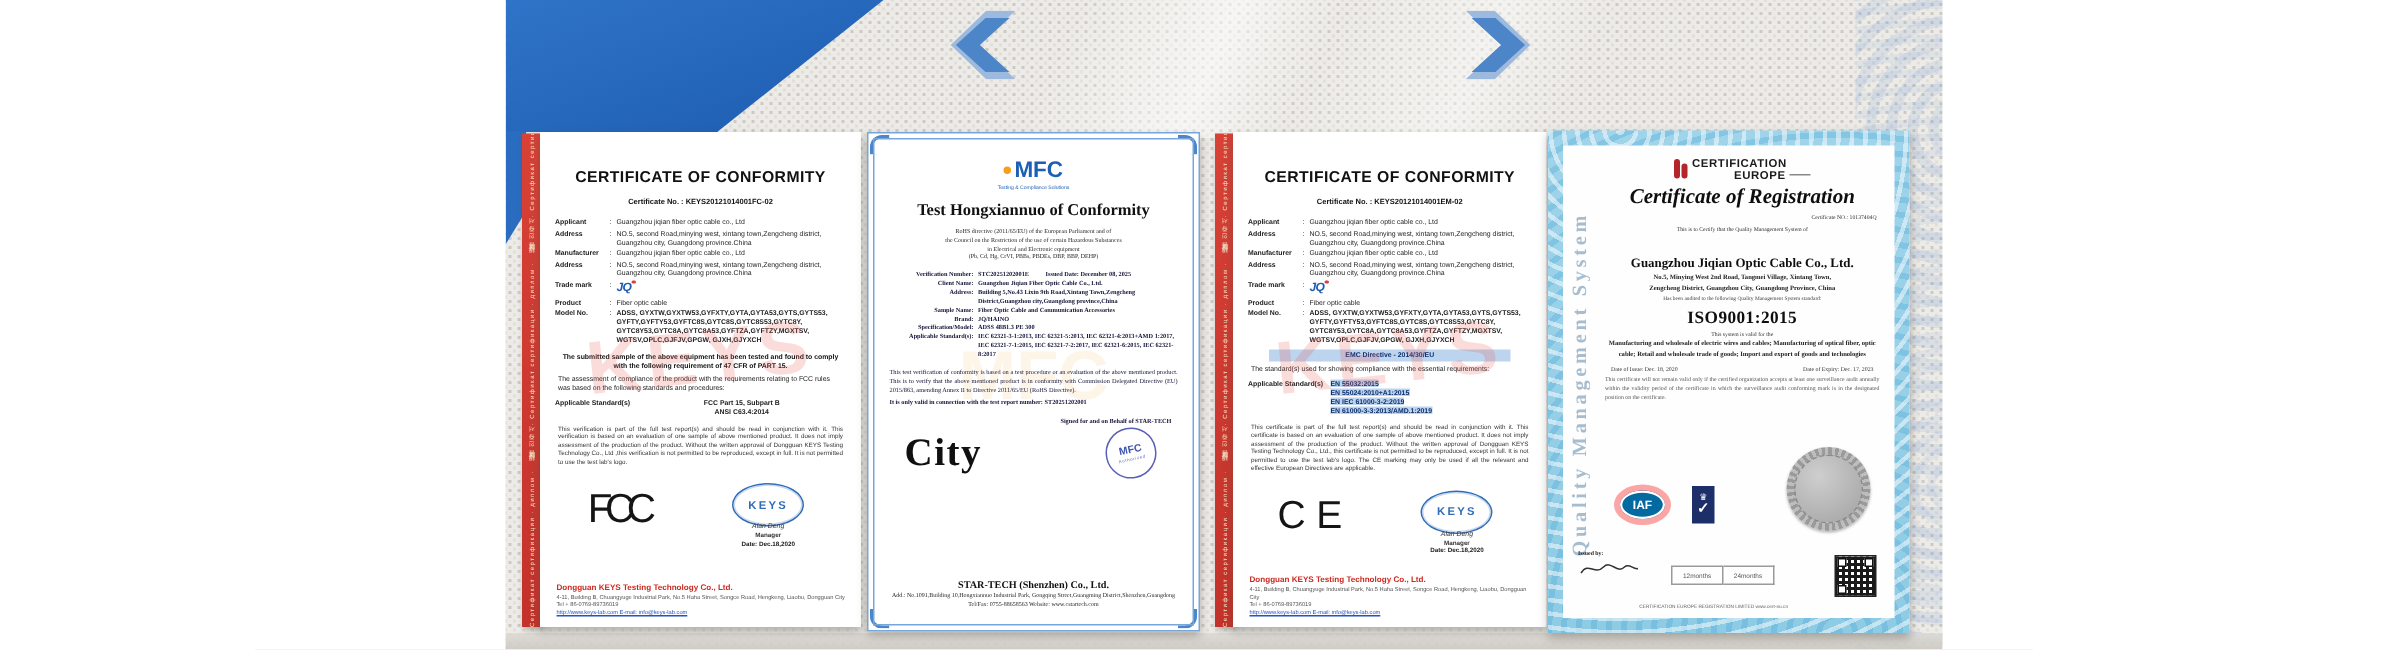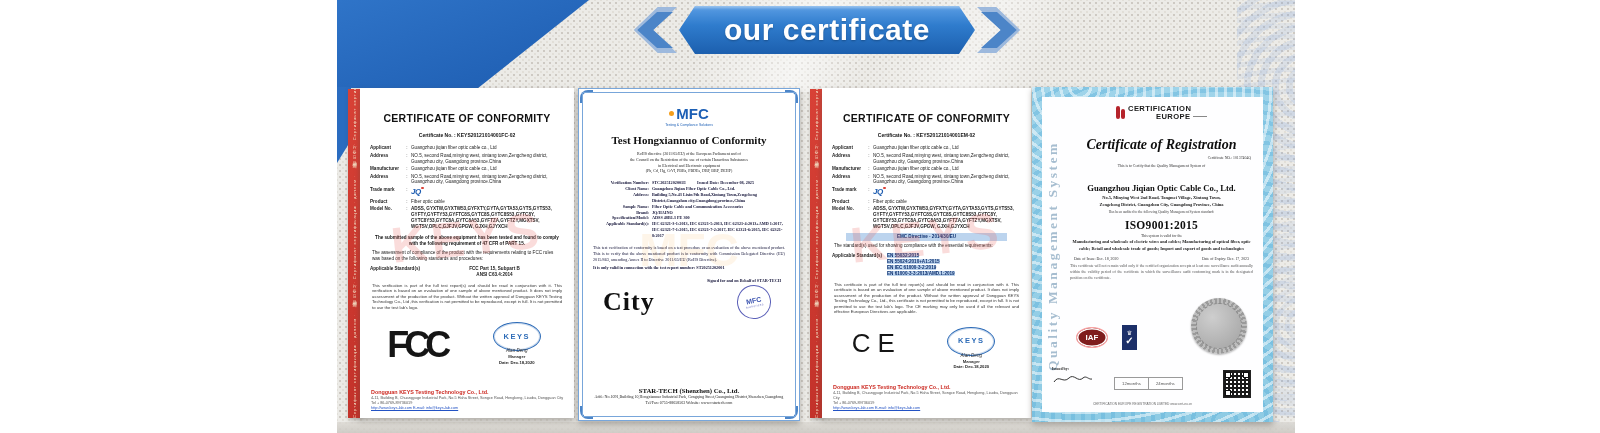--- a/index.html
+++ b/index.html
@@ -85,21 +85,21 @@
   .jq::after{content:"";position:absolute;right:-3px;top:0;width:2.5px;height:2.5px;border-radius:50%;background:#d84136;}
   .coc .bold-st{font-weight:bold;text-align:center;margin:5px 2px 3px;color:#111;}
   .coc .st{margin:0 2px 4px;}
   .coc .stdrow{display:flex;margin:3px 0 5px;}
   .coc .stdrow .lbl{width:55px;font-weight:bold;flex:none;}
   .coc .stdvals{flex:1;font-weight:bold;text-align:center;}
   .hlbar{background:#bcd4ee;color:#0d2f6e;font-weight:bold;text-align:center;padding:1px 0;margin:3px 14px 2px;}
   .hl{background:#bcd4ee;color:#0d2f6e;}
   .coc .disc{color:#333;margin:2px 2px 0;font-size:4.2px;text-align:justify;}
   .logo-row{display:flex;justify-content:space-around;align-items:flex-start;margin-top:12px;}
-  .fccmark{font-size:36px;font-weight:700;letter-spacing:-5px;color:#151515;padding-right:6px;}
+  .fccmark{font-size:27px;font-weight:400;letter-spacing:-5px;color:#151515;padding-right:6px;}
   .cemark{font-size:26px;font-weight:500;letter-spacing:7px;color:#151515;}
   .stampbox{text-align:center;width:60px;}
   .oval{
     width:46px;height:27px;border:1.5px solid #2f6db8;border-radius:50%;
     margin:0 auto;display:flex;align-items:center;justify-content:center;
     color:#2f6db8;box-shadow:inset 0 0 0 1px rgba(47,109,184,.25);
   }
   .oval .kn{font-size:7.5px;font-weight:bold;letter-spacing:1.5px;}
   .signer{font-size:4.6px;font-style:italic;color:#333;margin-top:-3px;}
   .role{font-size:4.2px;font-weight:bold;color:#333;}
@@ -179,33 +179,33 @@
   }
   .celogo{display:flex;align-items:center;justify-content:center;gap:3px;}
   .pillars{display:flex;align-items:flex-end;gap:1.5px;}
   .pillars i{display:block;width:4px;background:#b5232b;border-radius:2px;}
   .pillars .p1{height:13px;}
   .pillars .p2{height:10px;}
   .celogo .btxt{font-family:"Liberation Sans",sans-serif;font-weight:bold;color:#1a1a1a;line-height:1.05;}
   .celogo .b1{font-size:7.6px;letter-spacing:.4px;}
   .celogo .b2{font-size:7.6px;letter-spacing:.4px;margin-left:28px;}
   .celogo .b2::after{content:"";display:inline-block;width:14px;border-top:1px solid #888;margin-left:3px;vertical-align:2px;}
-  .c4 .title{font-size:14px;font-weight:bold;font-style:italic;text-align:center;margin-top:16px;color:#0e0e0e;}
+  .c4 .title{font-size:14px;font-weight:bold;font-style:italic;text-align:center;margin-top:3px;color:#0e0e0e;}
   .c4 .certno{font-size:3.8px;text-align:right;margin:3px 4px 4px 0;color:#333;}
   .c4 .tiny{font-size:3.8px;text-align:center;color:#333;}
   .c4 .comp{font-size:8.6px;font-weight:bold;text-align:center;margin-top:15px;color:#0e0e0e;}
   .c4 .addr{font-size:4.4px;font-weight:bold;text-align:center;color:#222;line-height:1.5;margin-top:2px;}
   .c4 .audited{font-size:3.6px;text-align:center;color:#444;margin-top:2px;}
   .c4 .iso{font-size:11.5px;font-weight:bold;text-align:center;margin:5px 0 3px;color:#0e0e0e;letter-spacing:.3px;}
   .c4 .scope{font-size:4.4px;font-weight:bold;text-align:center;color:#222;line-height:1.5;margin-top:1px;}
   .c4 .dates{display:flex;justify-content:space-between;font-size:3.9px;color:#333;margin:5px 6px 3px;}
   .c4 .para4{font-size:3.9px;color:#555;text-align:justify;margin:0 2px;line-height:1.45;}
   .marks{position:absolute;left:34px;bottom:62px;display:flex;align-items:center;gap:14px;}
   .iaf{
-    width:30px;height:19px;background:#7f1d1d;border:1px solid #fca5a5;border-radius:50%;
+    width:30px;height:19px;background:#0369a1;border:4px solid #fca5a5;border-radius:50%;
     color:#fff;font-family:"Liberation Sans",sans-serif;font-size:8px;font-weight:bold;
     display:flex;align-items:center;justify-content:center;box-shadow:inset 0 0 0 1.5px #fff;
   }
   .ukas{
     width:15px;height:25px;background:#1c2f68;color:#fff;display:flex;flex-direction:column;
     align-items:center;justify-content:center;font-family:"Liberation Sans",sans-serif;line-height:1;
   }
   .ukas .crown{font-size:6px;}
   .ukas .chk{font-size:10px;font-weight:bold;}
   .seal{
@@ -248,23 +248,20 @@
 
   <div class="banner">
     <div class="chev L">
         <span class="a"></span>
         <span class="b"></span>
       </div>
     <div class="chev R">
         <span class="a"></span>
         <span class="b"></span>
       </div>
-    <div class="hexa">
-      <span class="t">our certificate</span>
-    </div>
   </div>
 
   <div class="ribbon rb1">
     <span class="vtxt">Сертификат сертификации · диплом · 認証証書 · 인증서 · Сертификат сертификации · диплом · 認証証書 · 인증서 · Сертификат сертификации</span>
   </div>
   <div class="cert coc c1">
     <div class="title">CERTIFICATE OF CONFORMITY</div>
     <div class="certno">Certificate No. : KEYS20121014001FC-02</div>
 
     <div class="row">

